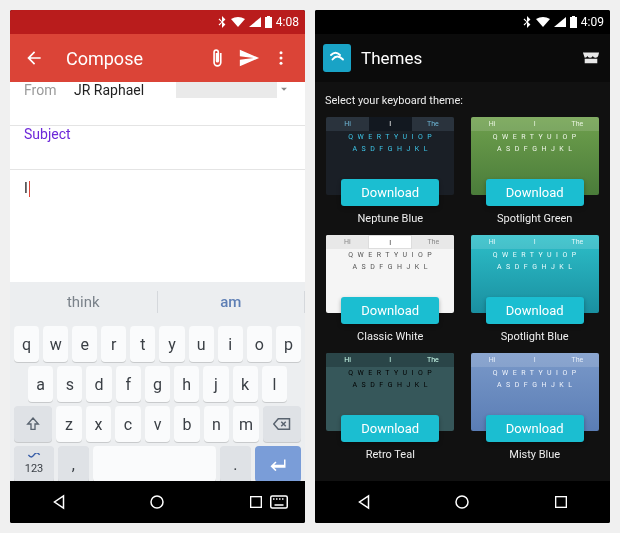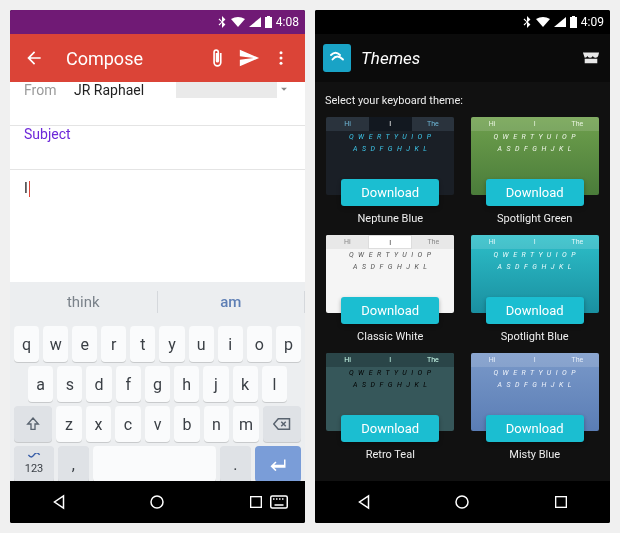--- a/index.html
+++ b/index.html
@@ -1,20 +1,20 @@
 <!DOCTYPE html>
 <html><head>
 <meta charset="utf-8">
 <style>
   * { box-sizing: border-box; margin: 0; padding: 0; font-family: Roboto, Arial, sans-serif; }
   body { background: #f0f0f0; display: flex; gap: 10px; justify-content: center; padding: 10px; }
   .phone { width: 300px; height: 513px; background: #000; position: relative; overflow: hidden; border-radius: 2px; }
   
   .statusbar { height: 24px; color: #fff; display: flex; align-items: center; justify-content: flex-end; padding: 0 6px; font-size: 12px; gap: 4px; }
-  .statusbar.red { background: #701a75; }
+  .statusbar.red { background: #b91c1c; }
   .statusbar.black { background: #000; }
   .statusbar .icon { display: inline-flex; align-items: center; }
   
   .appbar-gmail { height: 48px; background: #db4437; display: flex; align-items: center; padding: 0 8px; color: #fff; }
   .appbar-gmail .title { font-size: 18px; margin-left: 16px; flex: 1; }
   .appbar-gmail .iconbtn { width: 32px; height: 32px; display: flex; align-items: center; justify-content: center; }
   
   .compose { background: #fff; height: 200px; display: flex; flex-direction: column; }
   .field { display: flex; align-items: flex-start; height: 44px; padding: 0 14px; border-bottom: 1px solid #e4e4e4; font-size: 14px; color: #222; }
   .field .label { color: #9a9a9a; width: 50px; }
@@ -35,29 +35,29 @@
   .key.fn { background: #dfe2e6; }
   .key.wide { flex: 1.5; }
   .key.space { flex: 4; }
   .key.enter { background: #7a9dd8; color:#fff;}
   
   .navbar { position:absolute; bottom:0; left:0; right:0; height: 42px; background: #000; display: flex; align-items: center; justify-content: space-around; }
   .navbtn { width:40px; height:40px; display:flex; align-items:center; justify-content:center;}
   
   .appbar-themes { height: 48px; background: #0b0b0b; display: flex; align-items: center; padding: 0 8px; color: #fff; }
   .appbar-themes .appicon { width: 28px; height: 28px; background: #19a3c6; border-radius: 3px; display:flex; align-items:center; justify-content:center;}
-  .appbar-themes .title { font-size: 17px; margin-left: 10px; flex: 1; font-style: italic; }
+  .appbar-themes .title { font-size: 17px; margin-left: 10px; flex: 1; }
   .themes-body { background: #111; height: calc(100% - 24px - 48px - 42px); padding: 8px 10px; overflow:hidden; }
   .themes-heading { color: #eee; font-size: 11px; margin: 4px 0 10px; }
   .theme-grid { display: grid; grid-template-columns: 1fr 1fr; gap: 10px 14px; }
   .theme-card { display:flex; flex-direction:column; align-items:center; }
   .theme-thumb { width: 128px; height: 78px; border-radius: 2px; position: relative; overflow:hidden;}
   .theme-thumb .sugrow { height: 14px; display:flex;}
   .theme-thumb .sugrow span{flex:1; font-size:7px; text-align:center; line-height:14px;}
-  .theme-thumb .keyrow { font-size:7px; letter-spacing:4.5px; text-align:center; line-height:12px; padding-left:4px;font-style:italic;}
+  .theme-thumb .keyrow { font-size:7px; letter-spacing:4.5px; text-align:center; line-height:12px; padding-left:4px;}
   .dlbtn { margin-top:-16px; position:relative; background:#1bbed1; color:#fff; font-size:13px; padding:6px 20px; border-radius:3px; box-shadow:0 2px 4px rgba(0,0,0,.3);}
   .theme-name { color:#eee; font-size:11px; margin-top:6px;}
   .t-neptune { background: linear-gradient(#1a1f26,#1a1f26);} 
   .t-neptune .sugrow{background:#2a333d;color:#6fb7d6;} .t-neptune .sugrow span:nth-child(2){background:#121820;color:#fff;}
   .t-neptune .keyrow{color:#3ec7ea;}
   .t-spotgreen { background: linear-gradient(#6fa04d,#4a7c3a);} .t-spotgreen .sugrow{background:#ffffff22;color:#e8f5e0;} .t-spotgreen .keyrow{color:#f0f7ea;}
   .t-classic { background:#f5f5f5;} .t-classic .sugrow{background:#e8e8e8;color:#888;} .t-classic .sugrow span:nth-child(2){background:#fff;color:#333;border:1px solid #ddd;} .t-classic .keyrow{color:#555;}
   .t-spotblue { background: linear-gradient(#2dbfc9,#1a8fa0);} .t-spotblue .sugrow{background:#ffffff22;color:#e0f7f9;} .t-spotblue .keyrow{color:#eafcfd;}
   .t-retroteal { background:#36575a;} .t-retroteal .sugrow{background:#2a4548;color:#cfe;}
   .t-misty { background: linear-gradient(#7a99c9,#5a7db5);} .t-misty .sugrow{background:#ffffff22;color:#e6eef9;} .t-misty .keyrow{color:#eef3fb;}

